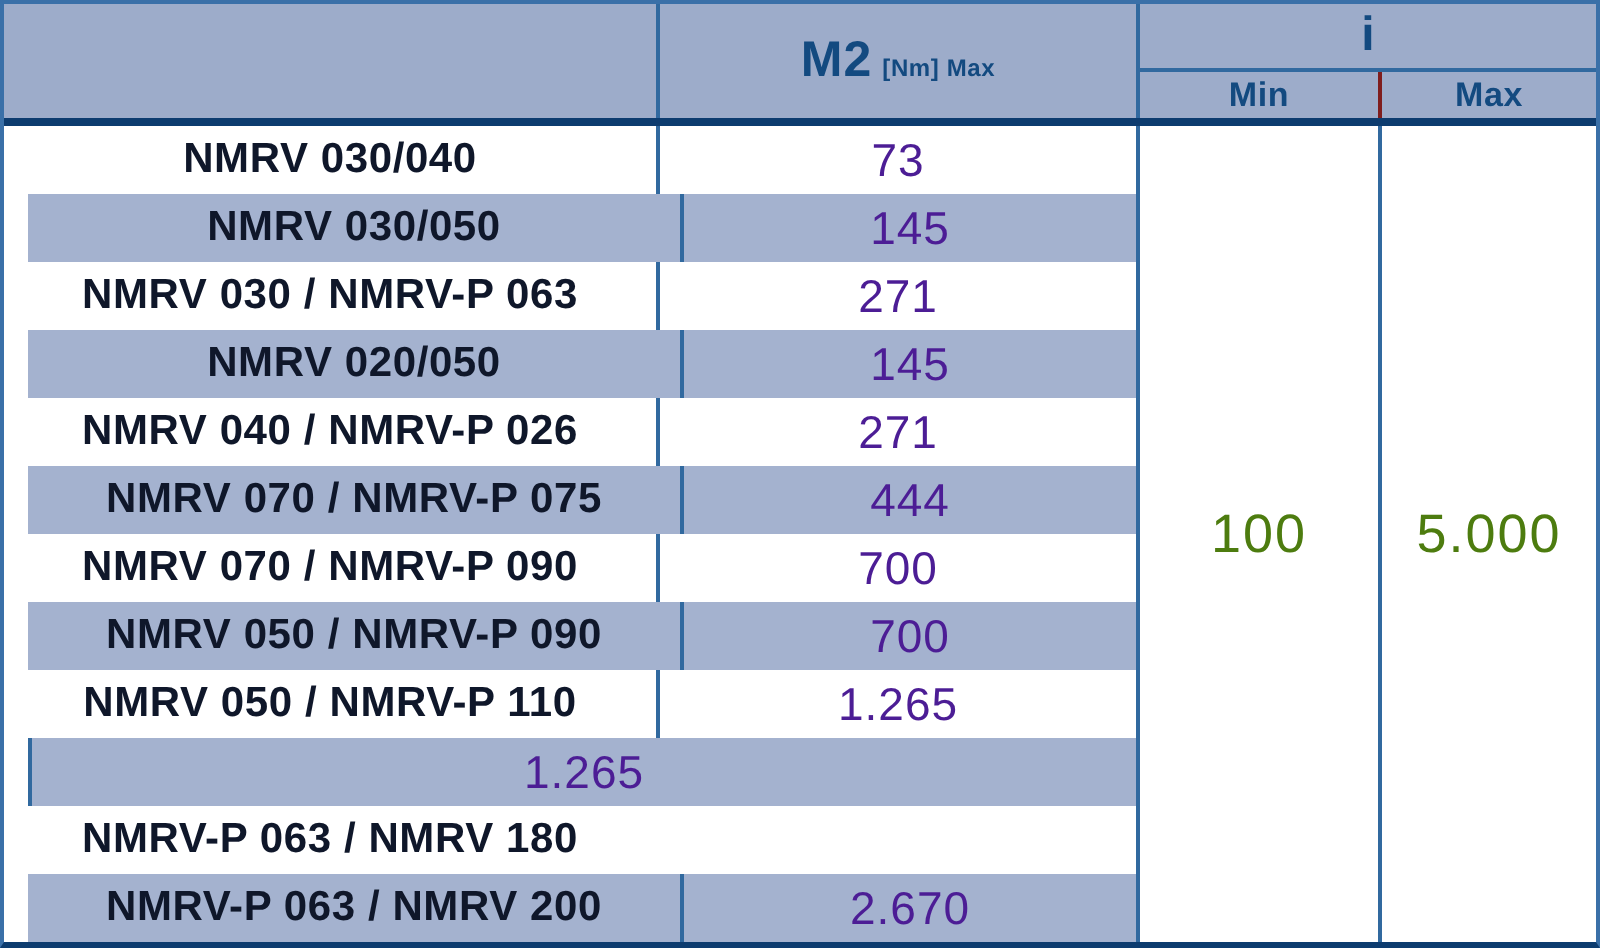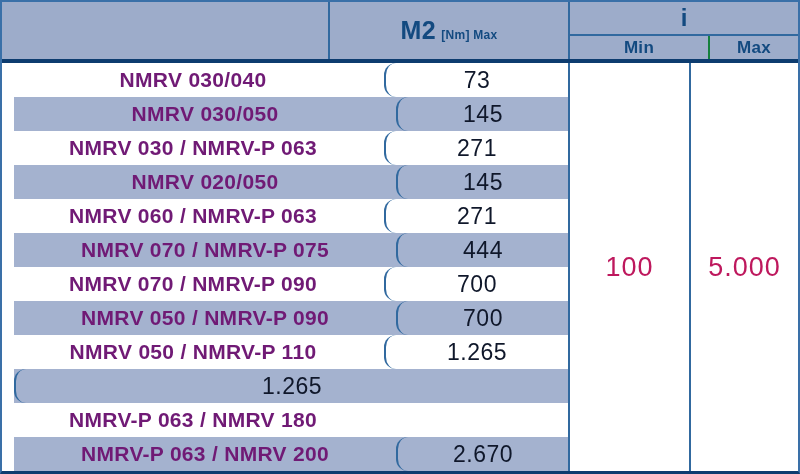--- a/index.html
+++ b/index.html
@@ -45,51 +45,50 @@
     flex: 0 0 34px;
     border-bottom: 2px solid #31699f;
     display: flex; align-items: center; justify-content: center;
     font-size: 24px; font-weight: bold;
   }
   .h-minmax { flex: 1; display: flex; }
   .h-min, .h-max {
     display: flex; align-items: center; justify-content: center;
     font-size: 17px; font-weight: bold; letter-spacing: 0.3px;
   }
-  .h-min { width: 140px; border-right: 2px solid #15803d; }
+  .h-min { width: 121px; border-right: 2px solid #7f1d1d; }
   .h-max { flex: 1; }
 
   
   .body { flex: 1; display: flex; min-height: 0; }
   .body-left { width: 566px; display: flex; flex-direction: column; }
   .row { flex: 1; display: flex; align-items: stretch; }
   .row-white  { background: #ffffff; }
   .row-stripe { background: #a4b2cf; margin-left: 12px; }
   .cell-name {
-    width: 382px;
+    width: 326px;
     display: flex; align-items: center; justify-content: center;
-    font-size: 21px; font-weight: bold; color: #701a75;
+    font-size: 21px; font-weight: bold; color: #0f172a;
     letter-spacing: 0.3px; white-space: nowrap;
   }
   .cell-m2 {
     flex: 1;
     border-left: 2px solid #31699f;
     display: flex; align-items: center; justify-content: center;
-    font-size: 23px; font-weight: 400; color: #0f172a;
+    font-size: 23px; font-weight: 400; color: #4c1d95;
     letter-spacing: 0.5px;
-    border-radius: 12px;
   }
   .body-right {
     flex: 1; display: flex;
     border-left: 2px solid #31699f;
     background: #ffffff;
   }
   .cell-min, .cell-max {
     display: flex; align-items: center; justify-content: center;
-    font-size: 27px; font-weight: 400; color: #be185d;
+    font-size: 27px; font-weight: 400; color: #4d7c0f;
     letter-spacing: 1px;
   }
   .cell-min { width: 121px; border-right: 2px solid #31699f; }
   .cell-max { flex: 1; text-align: center; }
 </style>
 </head>
 <body>
 
 <div class="spec-table">
 
@@ -123,21 +122,21 @@
   </div>
         <div class="row row-white">
     <div class="cell-name">NMRV 030 / NMRV-P 063</div>
     <div class="cell-m2">271</div>
   </div>
         <div class="row row-stripe">
     <div class="cell-name">NMRV 020/050</div>
     <div class="cell-m2">145</div>
   </div>
         <div class="row row-white">
-    <div class="cell-name">NMRV 060 / NMRV-P 063</div>
+    <div class="cell-name">NMRV 040 / NMRV-P 026</div>
     <div class="cell-m2">271</div>
   </div>
         <div class="row row-stripe">
     <div class="cell-name">NMRV 070 / NMRV-P 075</div>
     <div class="cell-m2">444</div>
   </div>
         <div class="row row-white">
     <div class="cell-name">NMRV 070 / NMRV-P 090</div>
     <div class="cell-m2">700</div>
   </div>

